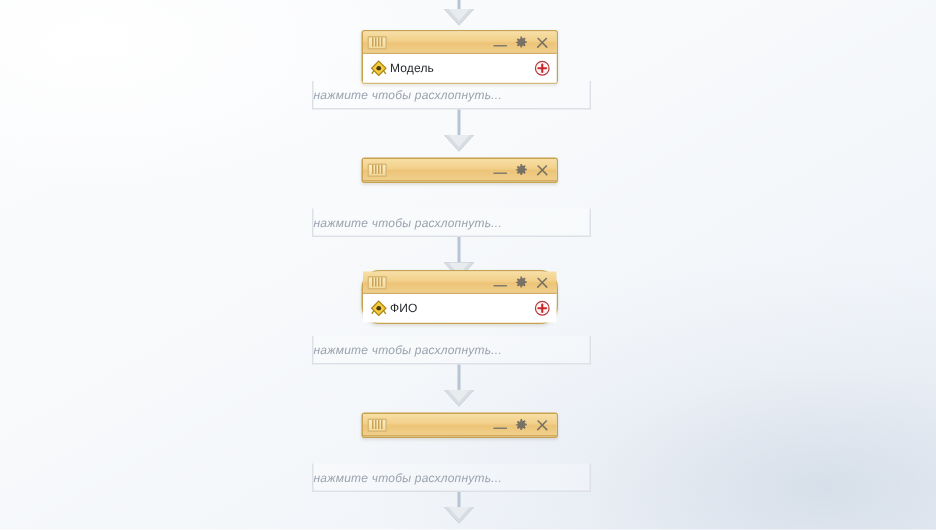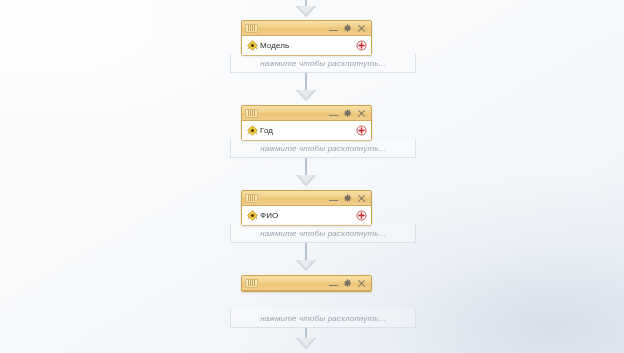--- a/index.html
+++ b/index.html
@@ -173,29 +173,28 @@
     width: 11px;
     height: 11px;
     flex: none;
     cursor: pointer;
   }
   .plus-btn svg { display: block; width: 11px; height: 11px; }
 
   
   .expand-strip {
     position: absolute;
-    left: 230px;
+    left: 208px;
     width: 186px;
     height: 19px;
     border: 1px solid #dde1e7;
     border-top: none;
     background: rgba(255,255,255,0.25);
     display: flex;
     align-items: center;
-    justify-content: center;
     cursor: pointer;
   }
 
   .expand-text {
     font-size: 8px;
     color: #9aa3ae;
     font-style: italic;
     letter-spacing: 0.15px;
     white-space: nowrap;
   }
@@ -268,47 +267,30 @@
           <span class="hdr-btn ico-min"></span>
           <span class="hdr-btn ico-gear">
             <svg viewBox="0 0 16 16">
                 <path fill="#5f5f5f" d="M8 5.2A2.8 2.8 0 1 0 8 10.8 2.8 2.8 0 0 0 8 5.2zm0 1.5a1.3 1.3 0 1 1 0 2.6 1.3 1.3 0 0 1 0-2.6z"></path>
                 <path fill="#5f5f5f" d="M7.1 0.6h1.8l0.25 1.9 1.3 0.55 1.5-1.15 1.3 1.3-1.15 1.5 0.55 1.3 1.9 0.25v1.8l-1.9 0.25-0.55 1.3 1.15 1.5-1.3 1.3-1.5-1.15-1.3 0.55-0.25 1.9H7.1l-0.25-1.9-1.3-0.55-1.5 1.15-1.3-1.3 1.15-1.5-0.55-1.3-1.9-0.25V7.1l1.9-0.25 0.55-1.3-1.15-1.5 1.3-1.3 1.5 1.15 1.3-0.55z"></path>
               </svg>
           </span>
           <span class="hdr-btn ico-close"></span>
         </span>
       </div>
-      <div class="node-body">
-        <span class="diamond-icon">
-          <svg viewBox="0 0 16 16">
-            <path d="M8 1 L15 8 L8 15 L1 8 Z" fill="#f4cd3e" stroke="#a8830f" stroke-width="1.1"></path>
-            <circle cx="8" cy="8" r="2.3" fill="#4a3a08"></circle>
-            <path d="M3.2 10.6 L1.2 13.4" stroke="#a8830f" stroke-width="1.2"></path>
-            <path d="M12.8 10.6 L14.8 13.4" stroke="#a8830f" stroke-width="1.2"></path>
-          </svg>
-        </span>
-        <span class="node-label">Год</span>
-        <span class="plus-btn">
-          <svg viewBox="0 0 16 16">
-            <circle cx="8" cy="8" r="6.6" fill="#fdf2f2" stroke="#b9383c" stroke-width="1.2"></circle>
-            <path d="M8 4.3 V11.7 M4.3 8 H11.7" stroke="#c8262b" stroke-width="2" stroke-linecap="round"></path>
-          </svg>
-        </span>
-      </div>
     </div>
 
     <div class="expand-strip" style="top:139px;">
       <span class="expand-text">нажмите чтобы расхлопнуть...</span>
     </div>
 
     <div class="conn-line" style="top:158px; height:22px;"></div>
     <div class="arrow-head" style="top:175px;"></div>
 
-    <div class="node" style="top:190px;">
+    <div class="node" style="top:180px;border-radius:12px;">
       <div class="node-header">
         <span class="grip">
           <i></i>
             <i></i>
             <i></i>
             <i></i>
         </span>
         <span class="hdr-spacer"></span>
         <span class="hdr-btns">
           <span class="hdr-btn ico-min"></span>

